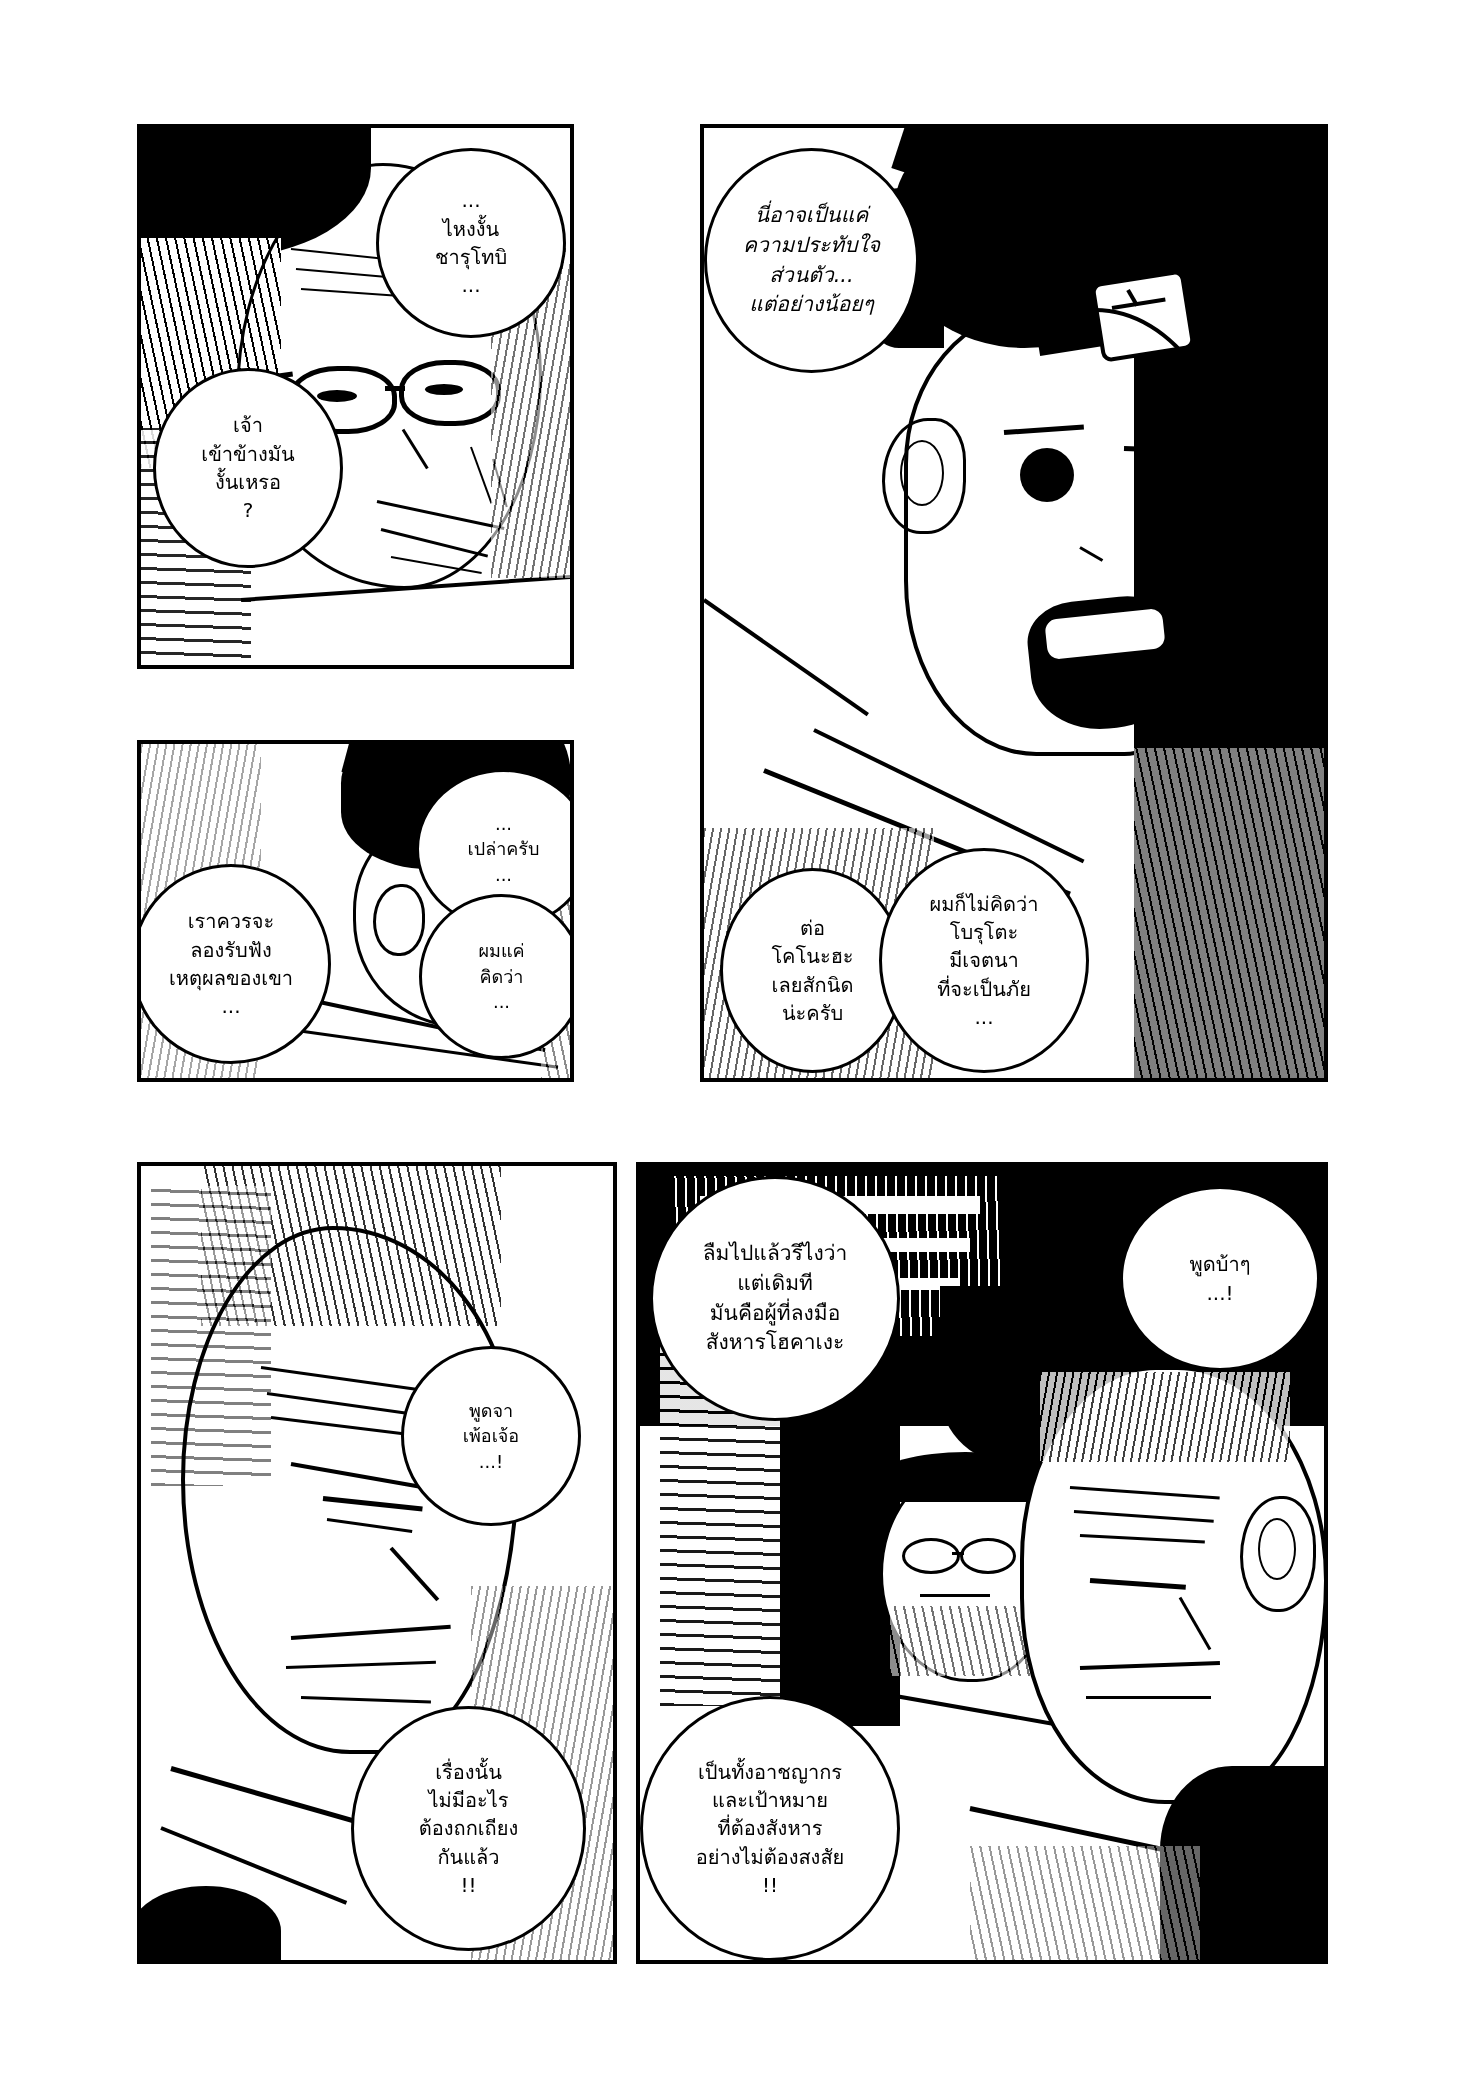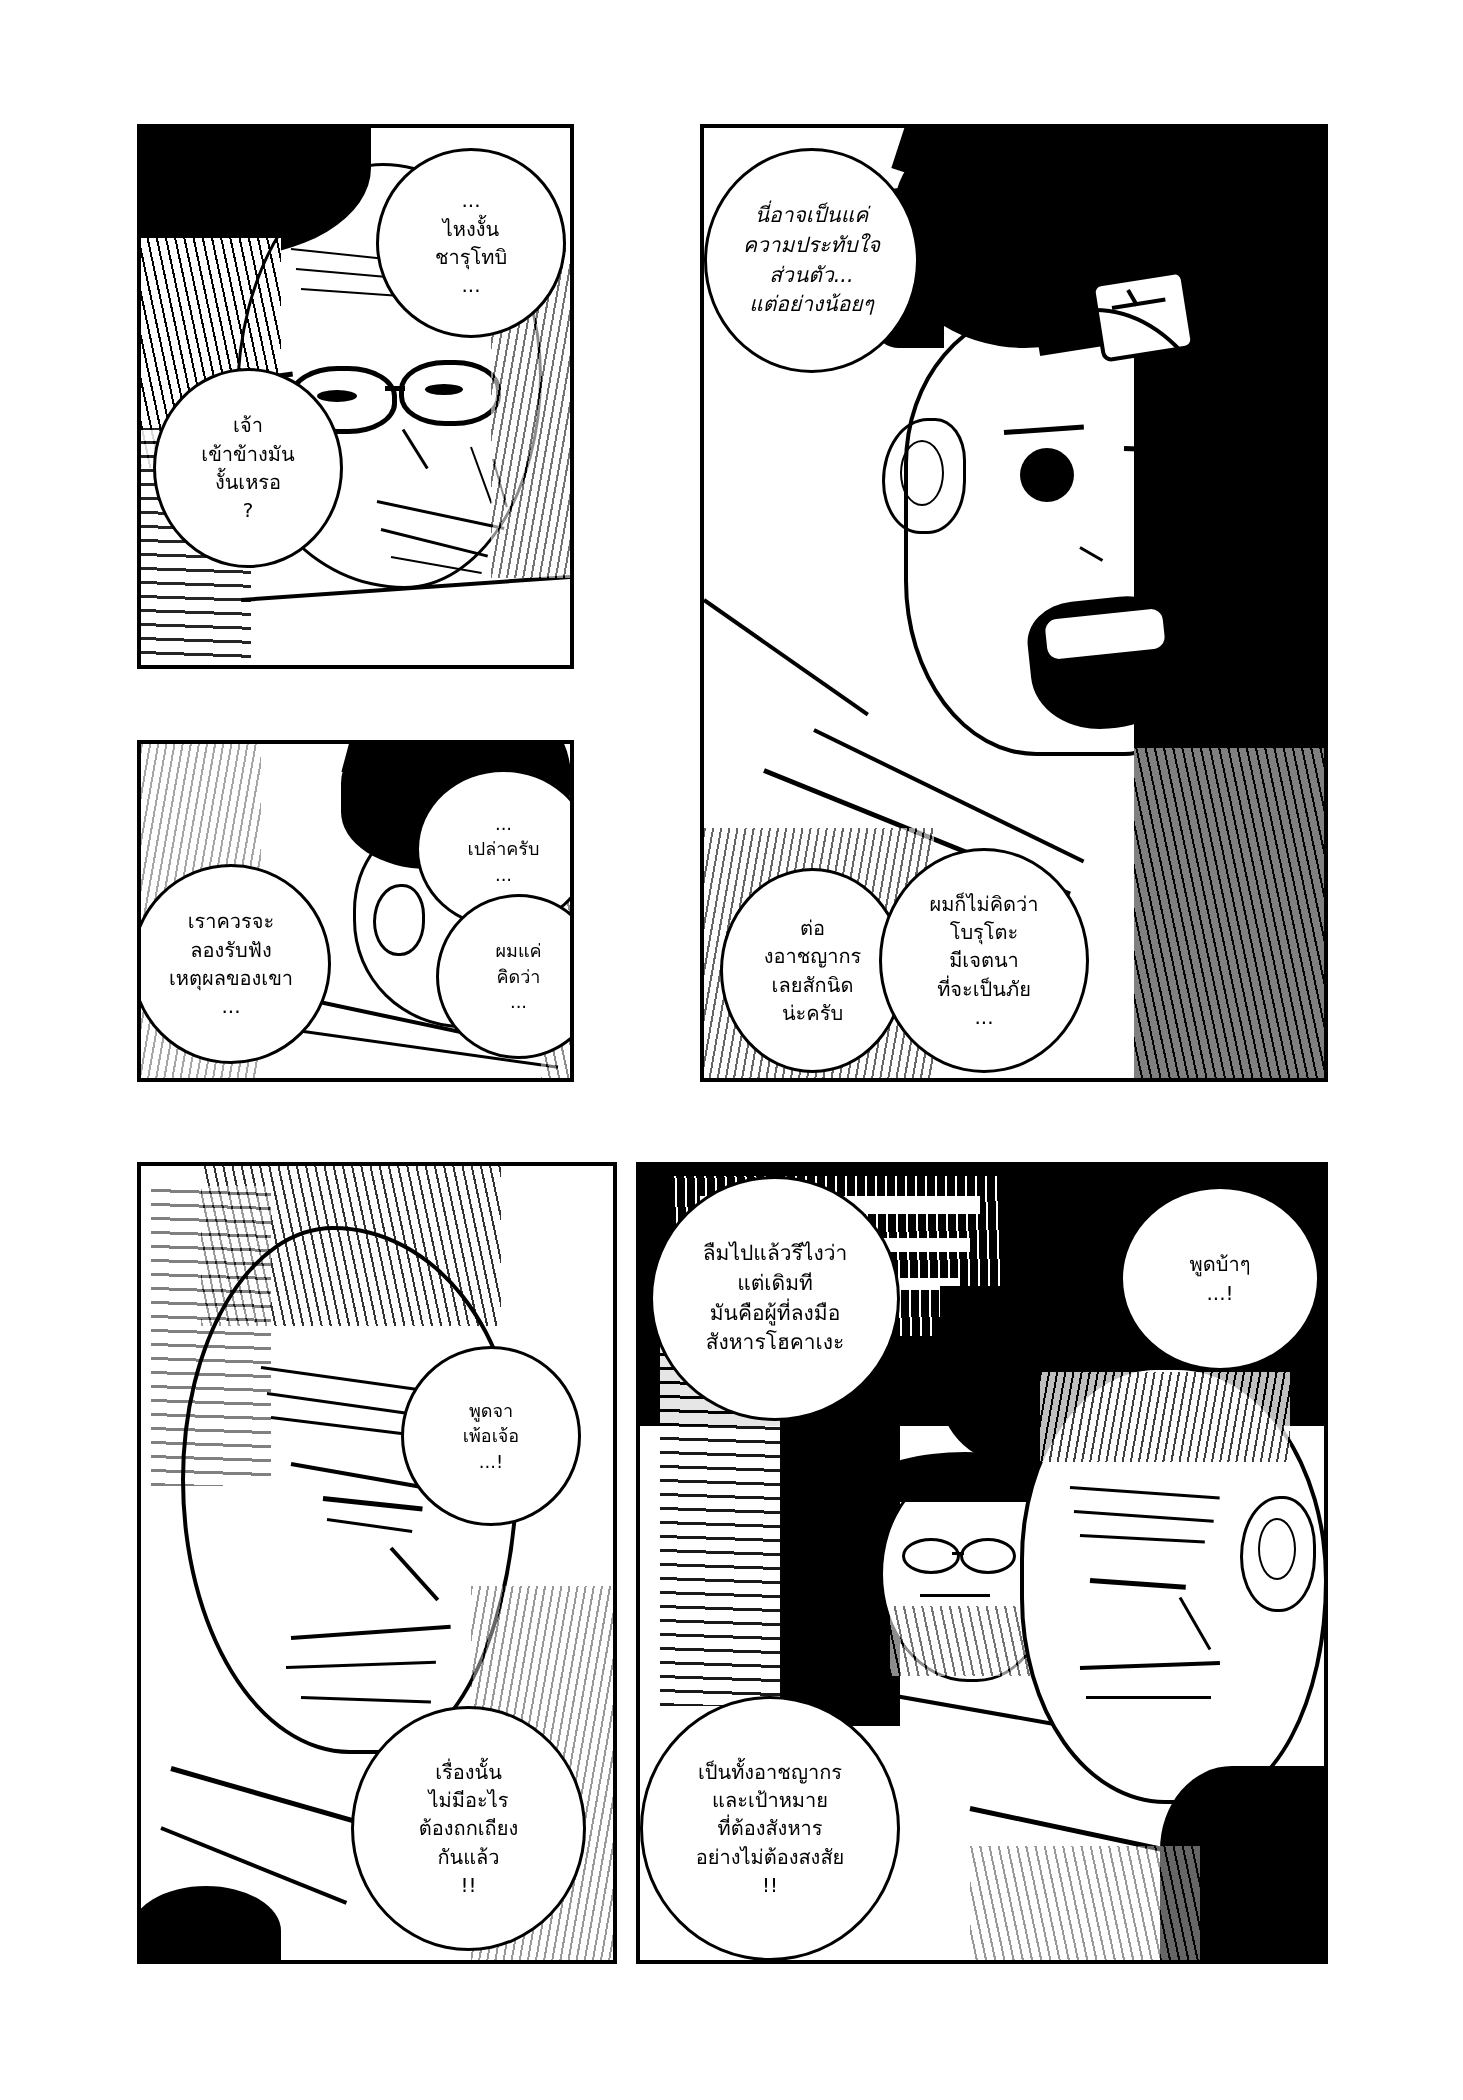--- a/index.html
+++ b/index.html
@@ -138,21 +138,21 @@
     </div>
 
     <div class="bal lg" style="left:0px;top:20px;width:215px;height:225px;font-style:italic;">
       <span class="txt">นี่อาจเป็นแค่
 ความประทับใจ
 ส่วนตัว...
 แต่อย่างน้อยๆ</span>
     </div>
     <div class="bal" style="left:16px;top:740px;width:185px;height:205px;">
       <span class="txt">ต่อ
-งอาชญากร
+โคโนะฮะ
 เลยสักนิด
 น่ะครับ</span>
     </div>
     <div class="bal" style="left:175px;top:720px;width:210px;height:225px;">
       <span class="txt">ผมก็ไม่คิดว่า
 โบรุโตะ
 มีเจตนา
 ที่จะเป็นภัย
 ...</span>
     </div>
@@ -187,21 +187,21 @@
       <span class="txt">เราควรจะ
 ลองรับฟัง
 เหตุผลของเขา
 ...</span>
     </div>
     <div class="bal sm" style="left:275px;top:25px;width:175px;height:160px;">
       <span class="txt">...
 เปล่าครับ
 ...</span>
     </div>
-    <div class="bal sm" style="left:295px;top:150px;width:165px;height:165px;">
+    <div class="bal sm" style="left:278px;top:150px;width:165px;height:165px;">
       <span class="txt">ผมแค่
 คิดว่า
 ...</span>
     </div>
   </div>
 
   <div class="panel" style="left:137px;top:1162px;width:480px;height:802px;">
     <div class="art">
 
       <div class="hatch" style="left:60px;top:-10px;width:300px;height:170px;opacity:.8;"></div>

